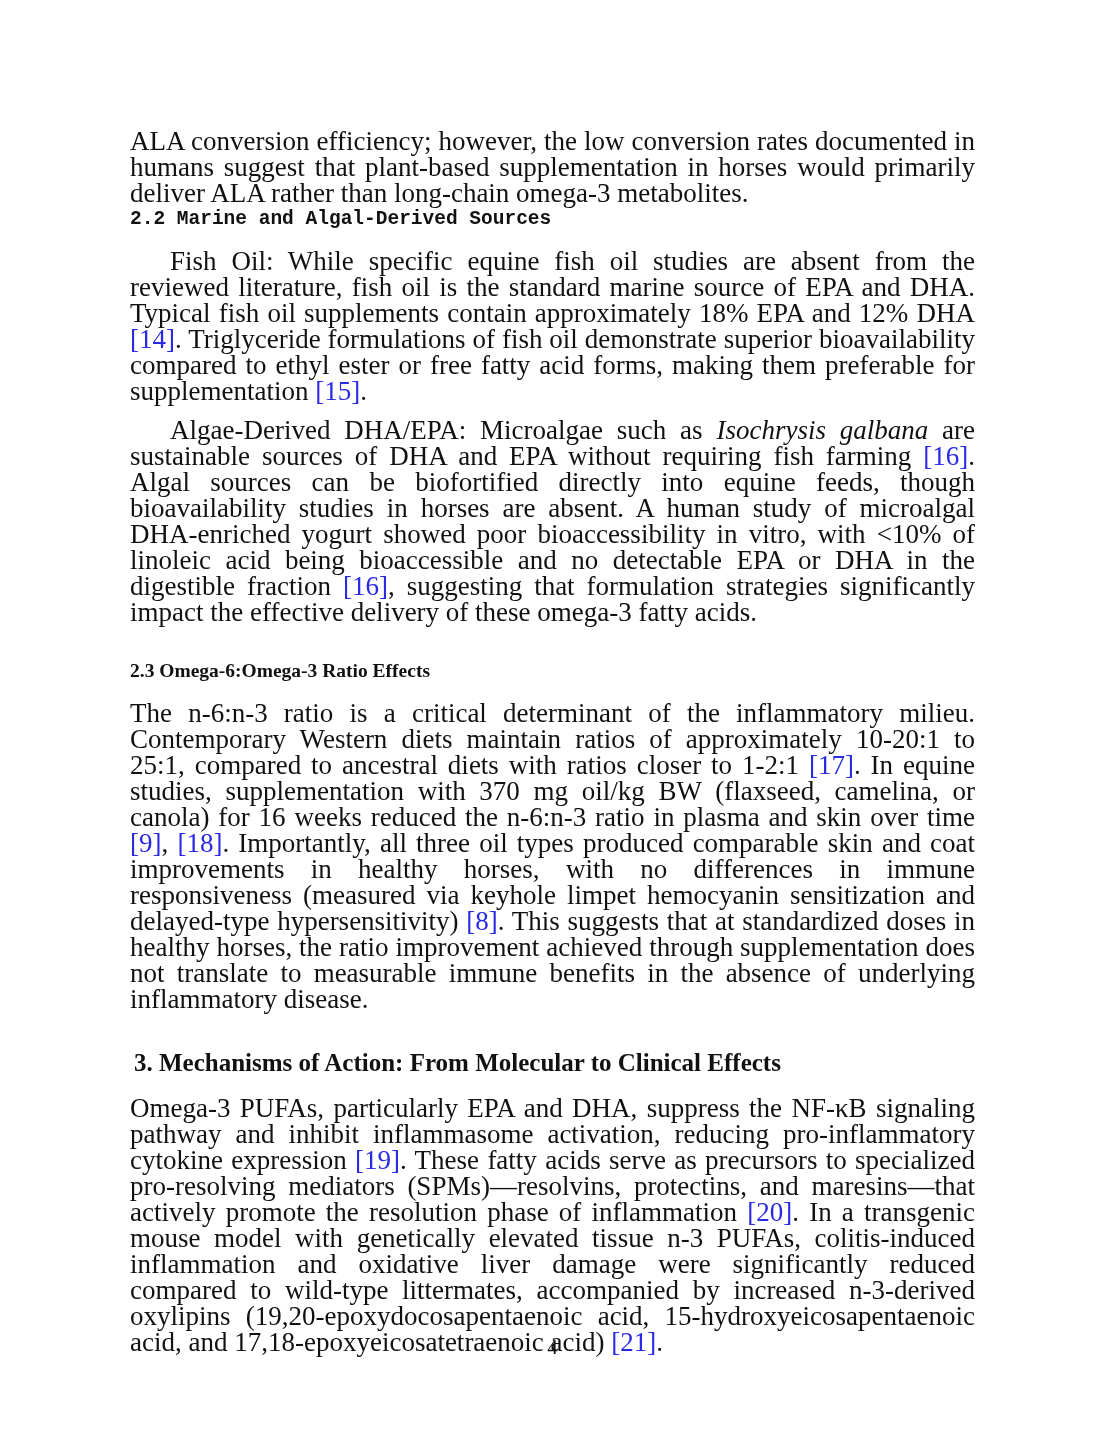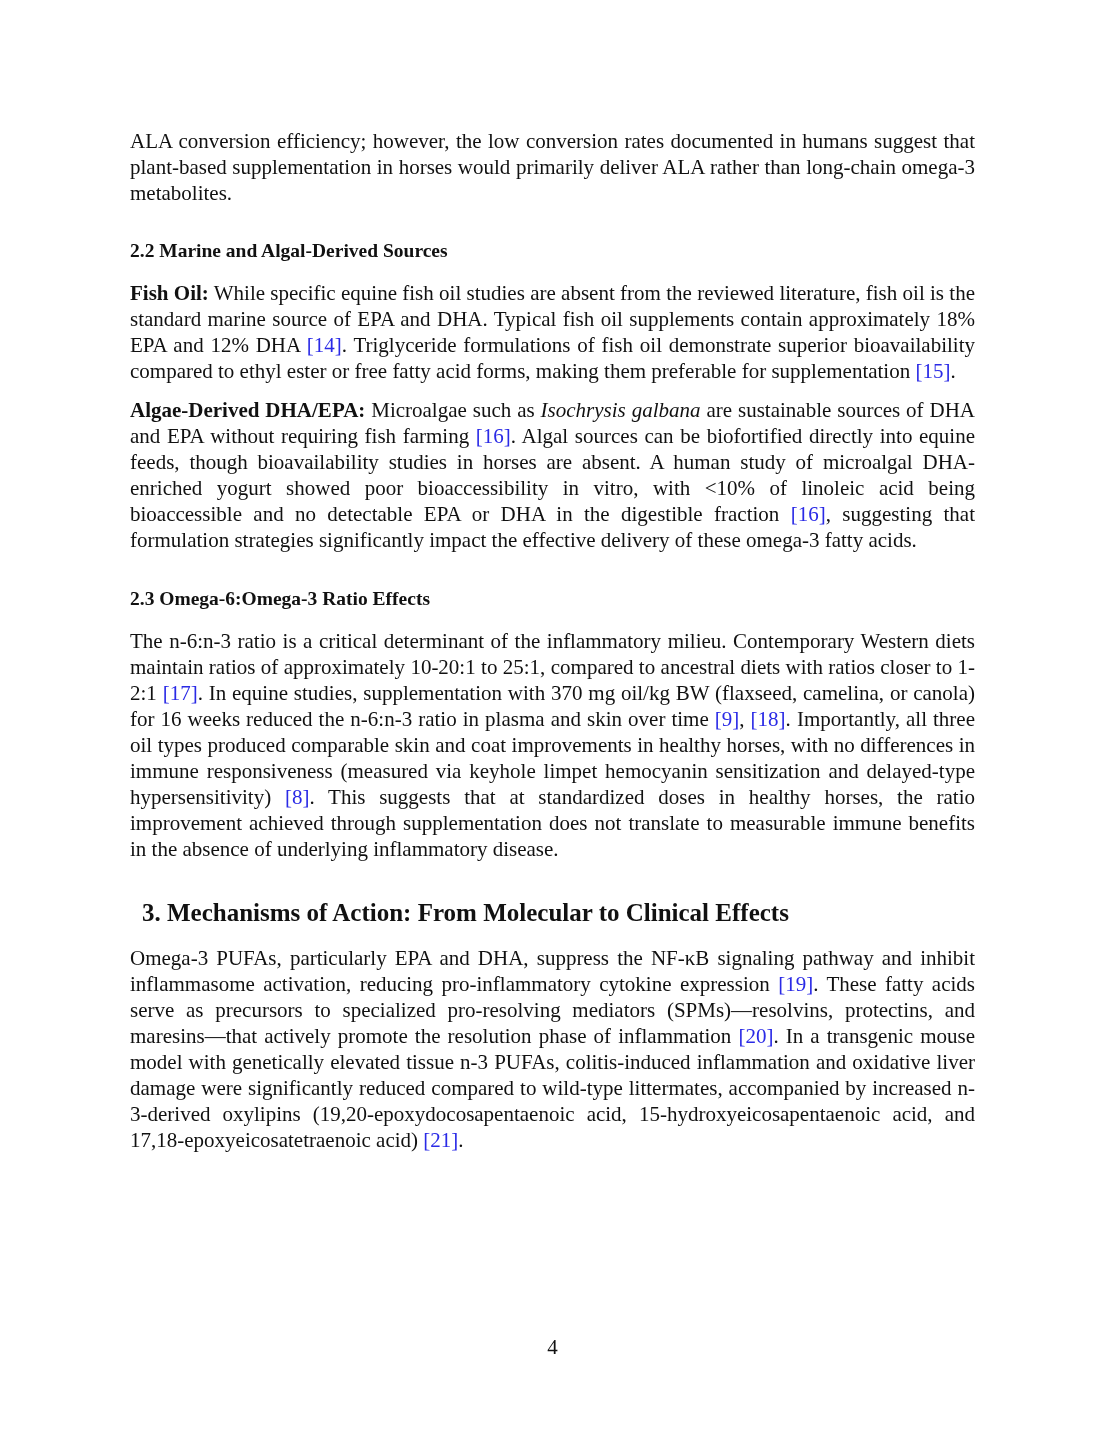--- a/index.html
+++ b/index.html
@@ -16,64 +16,64 @@
       color: #111111;
     }
     .page {
       position: absolute;
       left: 130px;
       top: 128px;
       width: 845px;
     }
     p {
       margin: 0;
-      font-size: 21px;
+      font-size: 27px;
       line-height: 26px;
       text-align: justify;
       hyphens: manual;
     }
     .para-gap { margin-top: 11px; }
     h3 {
       margin: 0;
       font-size: 19.5px;
       font-weight: bold;
       line-height: 26px;
     }
     h2 {
-      margin: 12px;
+      margin: 4px;
       font-size: 25px;
       font-weight: bold;
       line-height: 32px;
     }
     .cite {
       color: #2a2ae6;
       text-decoration: none;
       cursor: pointer;
       margin-top: 24px;
     }
-    b.lead { font-weight: bold; }
+    b.lead { font-weight: normal; margin-left: 40px; }
     i.species { }
     .page-number {
       position: absolute;
       left: 0;
       width: 1105px;
       top: 1334px;
       text-align: center;
       font-size: 21px;
       line-height: 26px;
     }
   </style>
 </head>
 <body>
 
 <div class="page">
 
   <p><span>ALA conversion efficiency; however, the low conversion rates documented in humans suggest that plant-based supplementation in horses would primarily deliver ALA rather than long-chain omega-3 metabolites.</span></p>
 
-  <h3 style="margin-top:32px;">2.2 Marine and Algal-Derived Sources</h3>
+  <h3 style="font-family:Liberation Mono, monospace;">2.2 Marine and Algal-Derived Sources</h3>
 
   <p style="margin-top:16px;"><b class="lead">Fish Oil:</b><span> While specific equine fish oil studies are absent from the reviewed literature, fish oil is the standard marine source of EPA and DHA. Typical fish oil supplements contain approximately 18% EPA and 12% DHA </span><a class="cite">[14]</a><span>. Triglyceride formulations of fish oil demon­strate superior bioavailability compared to ethyl ester or free fatty acid forms, making them preferable for supplementation </span><a class="cite">[15]</a><span>.</span></p>
 
   <p class="para-gap" style="margin-top:13px;"><b class="lead">Algae-Derived DHA/EPA:</b><span> Microalgae such as </span><i class="species">Isochrysis galbana</i><span> are sustainable sources of DHA and EPA without requiring fish farming </span><a class="cite">[16]</a><span>.  Algal sources can be biofortified directly into equine feeds, though bioavailability studies in horses are absent.  A human study of microalgal DHA-enriched yogurt showed poor bioaccessibility in vitro, with &lt;10% of linoleic acid being bioaccessible and no detectable EPA or DHA in the digestible fraction </span><a class="cite">[16]</a><span>, suggesting that formulation strategies significantly impact the effective delivery of these omega-3 fatty acids.</span></p>
 
   <h3 style="margin-top:33px;">2.3 Omega-6:Omega-3 Ratio Effects</h3>
 
   <p style="margin-top:16px;"><span>The n-6:n-3 ratio is a critical determinant of the inflammatory milieu. Contemporary West­ern diets maintain ratios of approximately 10-20:1 to 25:1, compared to ancestral diets with ratios closer to 1-2:1 </span><a class="cite">[17]</a><span>.  In equine studies, supplementation with 370 mg oil/kg BW (flaxseed, camelina, or canola) for 16 weeks reduced the n-6:n-3 ratio in plasma and skin over time </span><a class="cite">[9]</a><span>, </span><a class="cite">[18]</a><span>. Importantly, all three oil types produced comparable skin and coat im­provements in healthy horses, with no differences in immune responsiveness (measured via keyhole limpet hemocyanin sensitization and delayed-type hypersensitivity) </span><a class="cite">[8]</a><span>. This suggests that at standardized doses in healthy horses, the ratio improvement achieved through supplementation does not translate to measurable immune benefits in the ab­sence of underlying inflammatory disease.</span></p>
 
   <h2 style="margin-top:35px;">3. Mechanisms of Action: From Molecular to Clinical Effects</h2>

